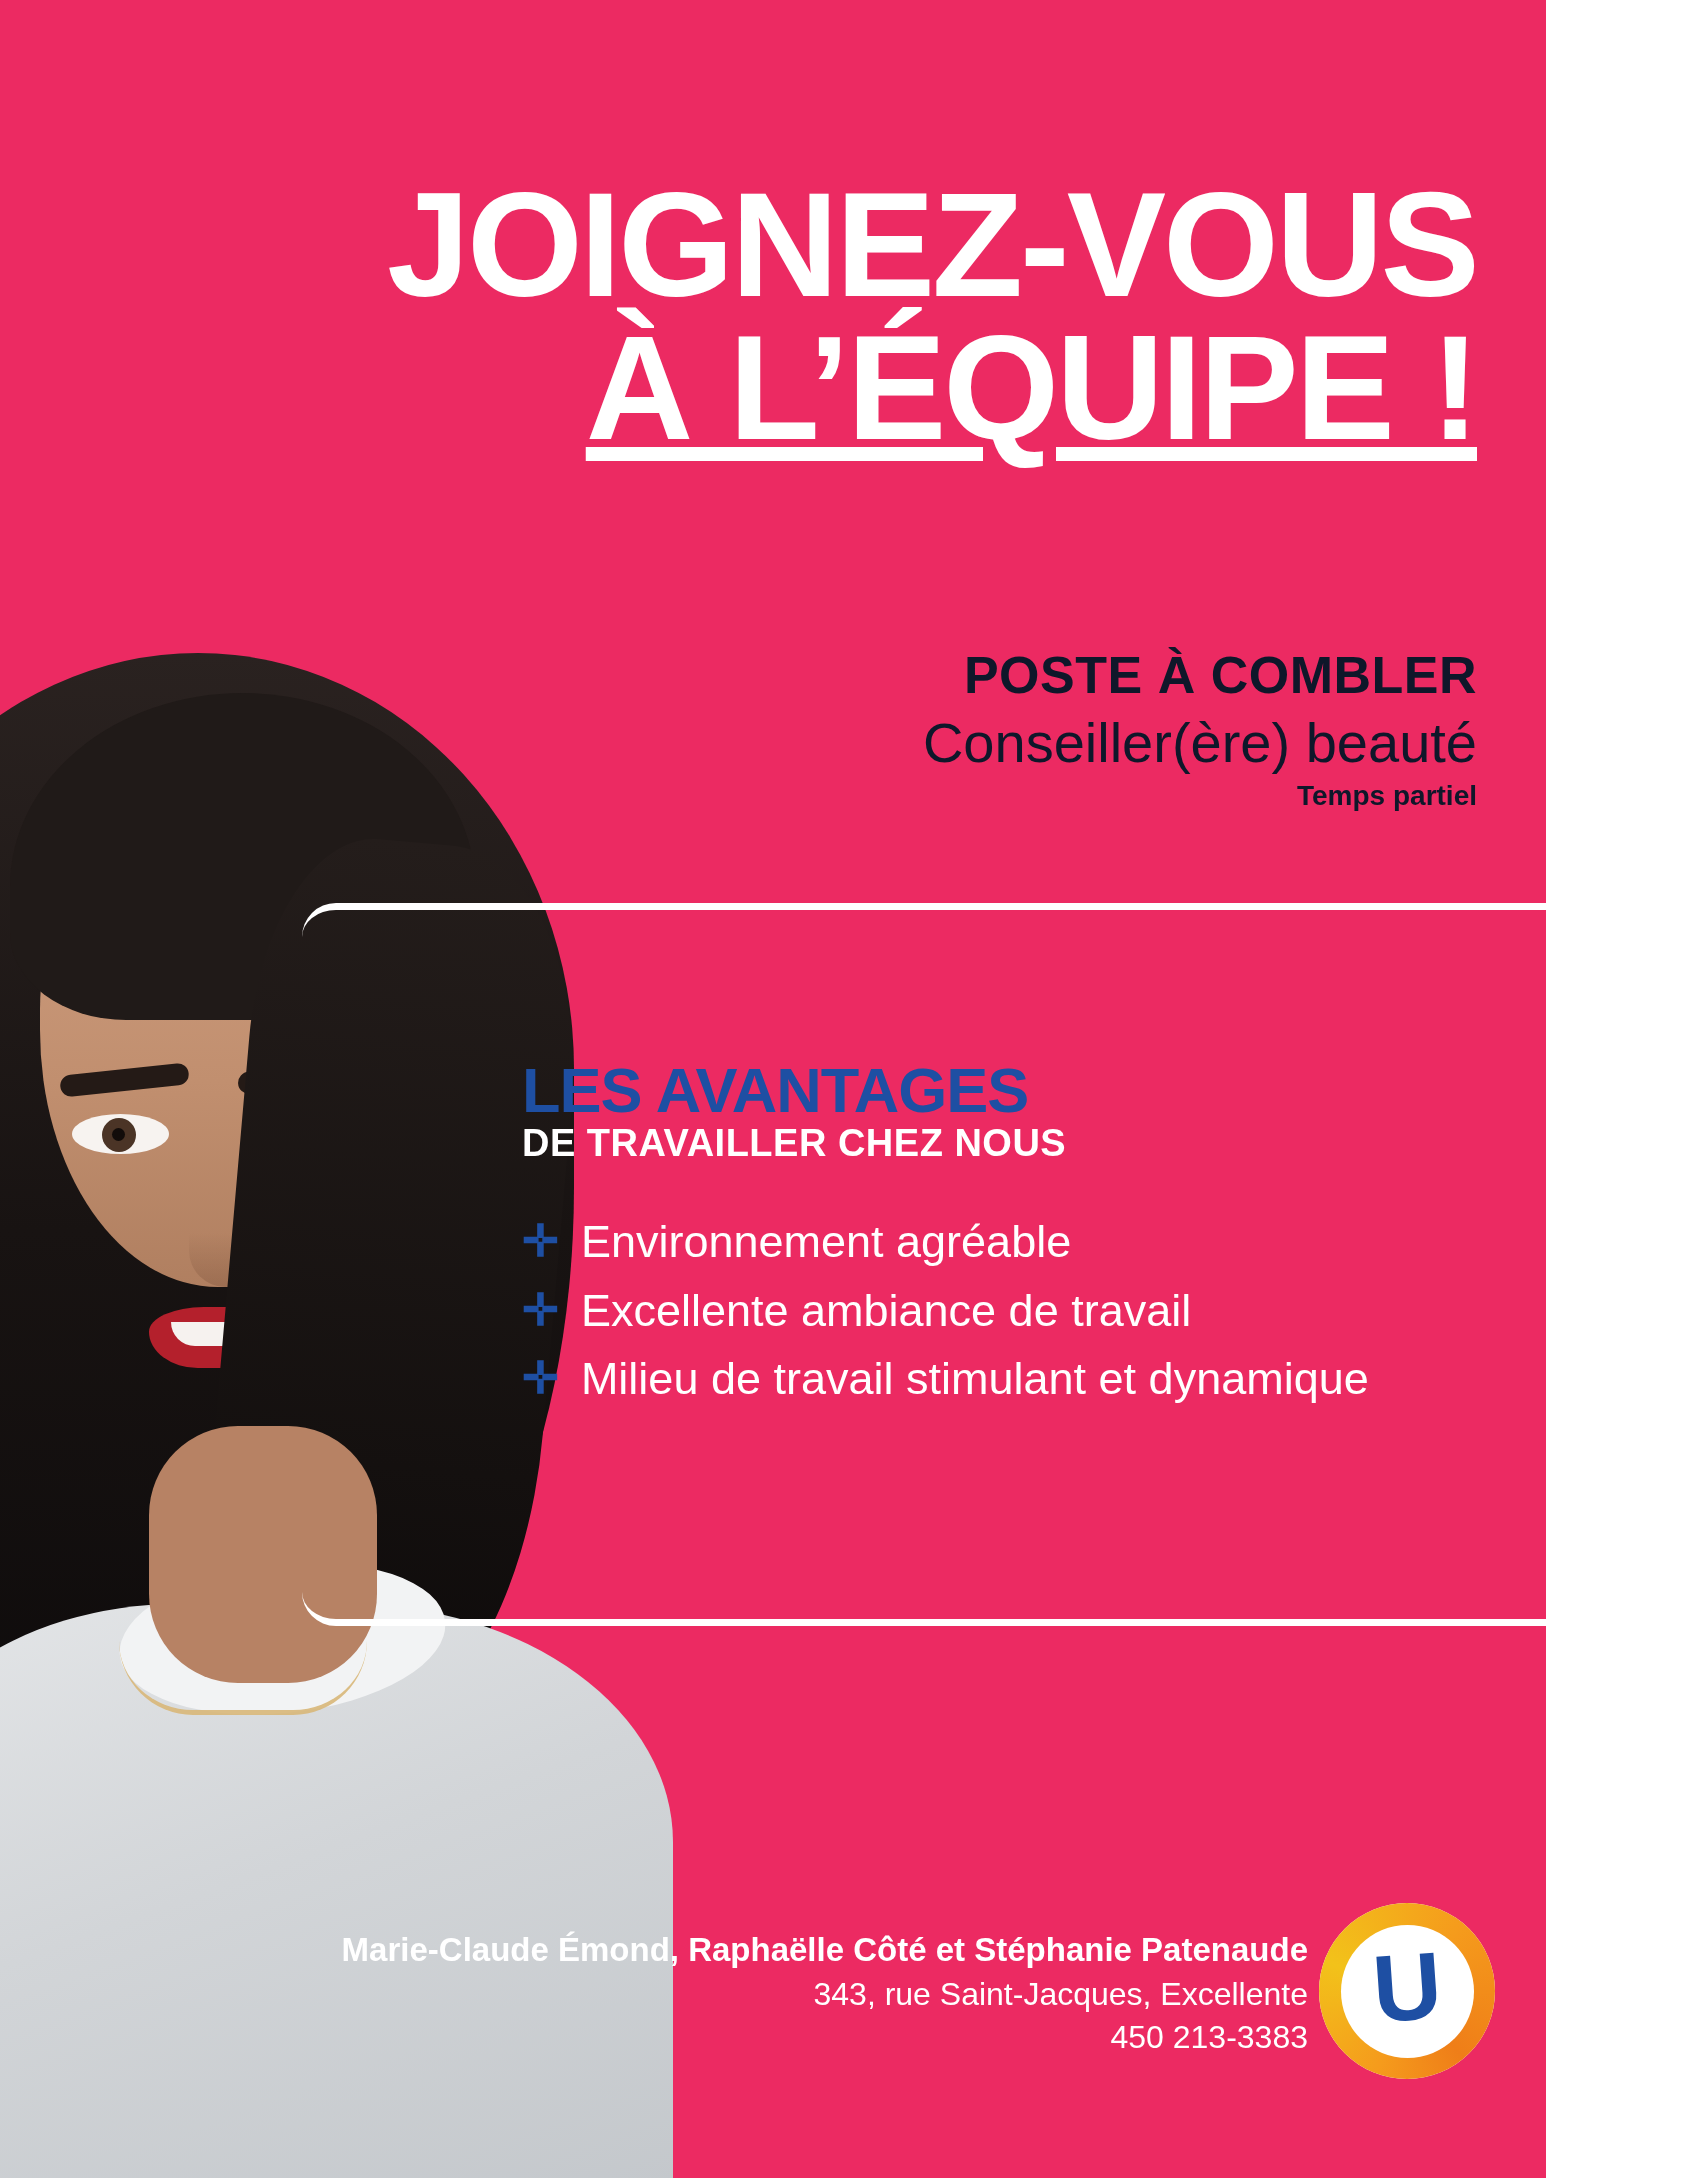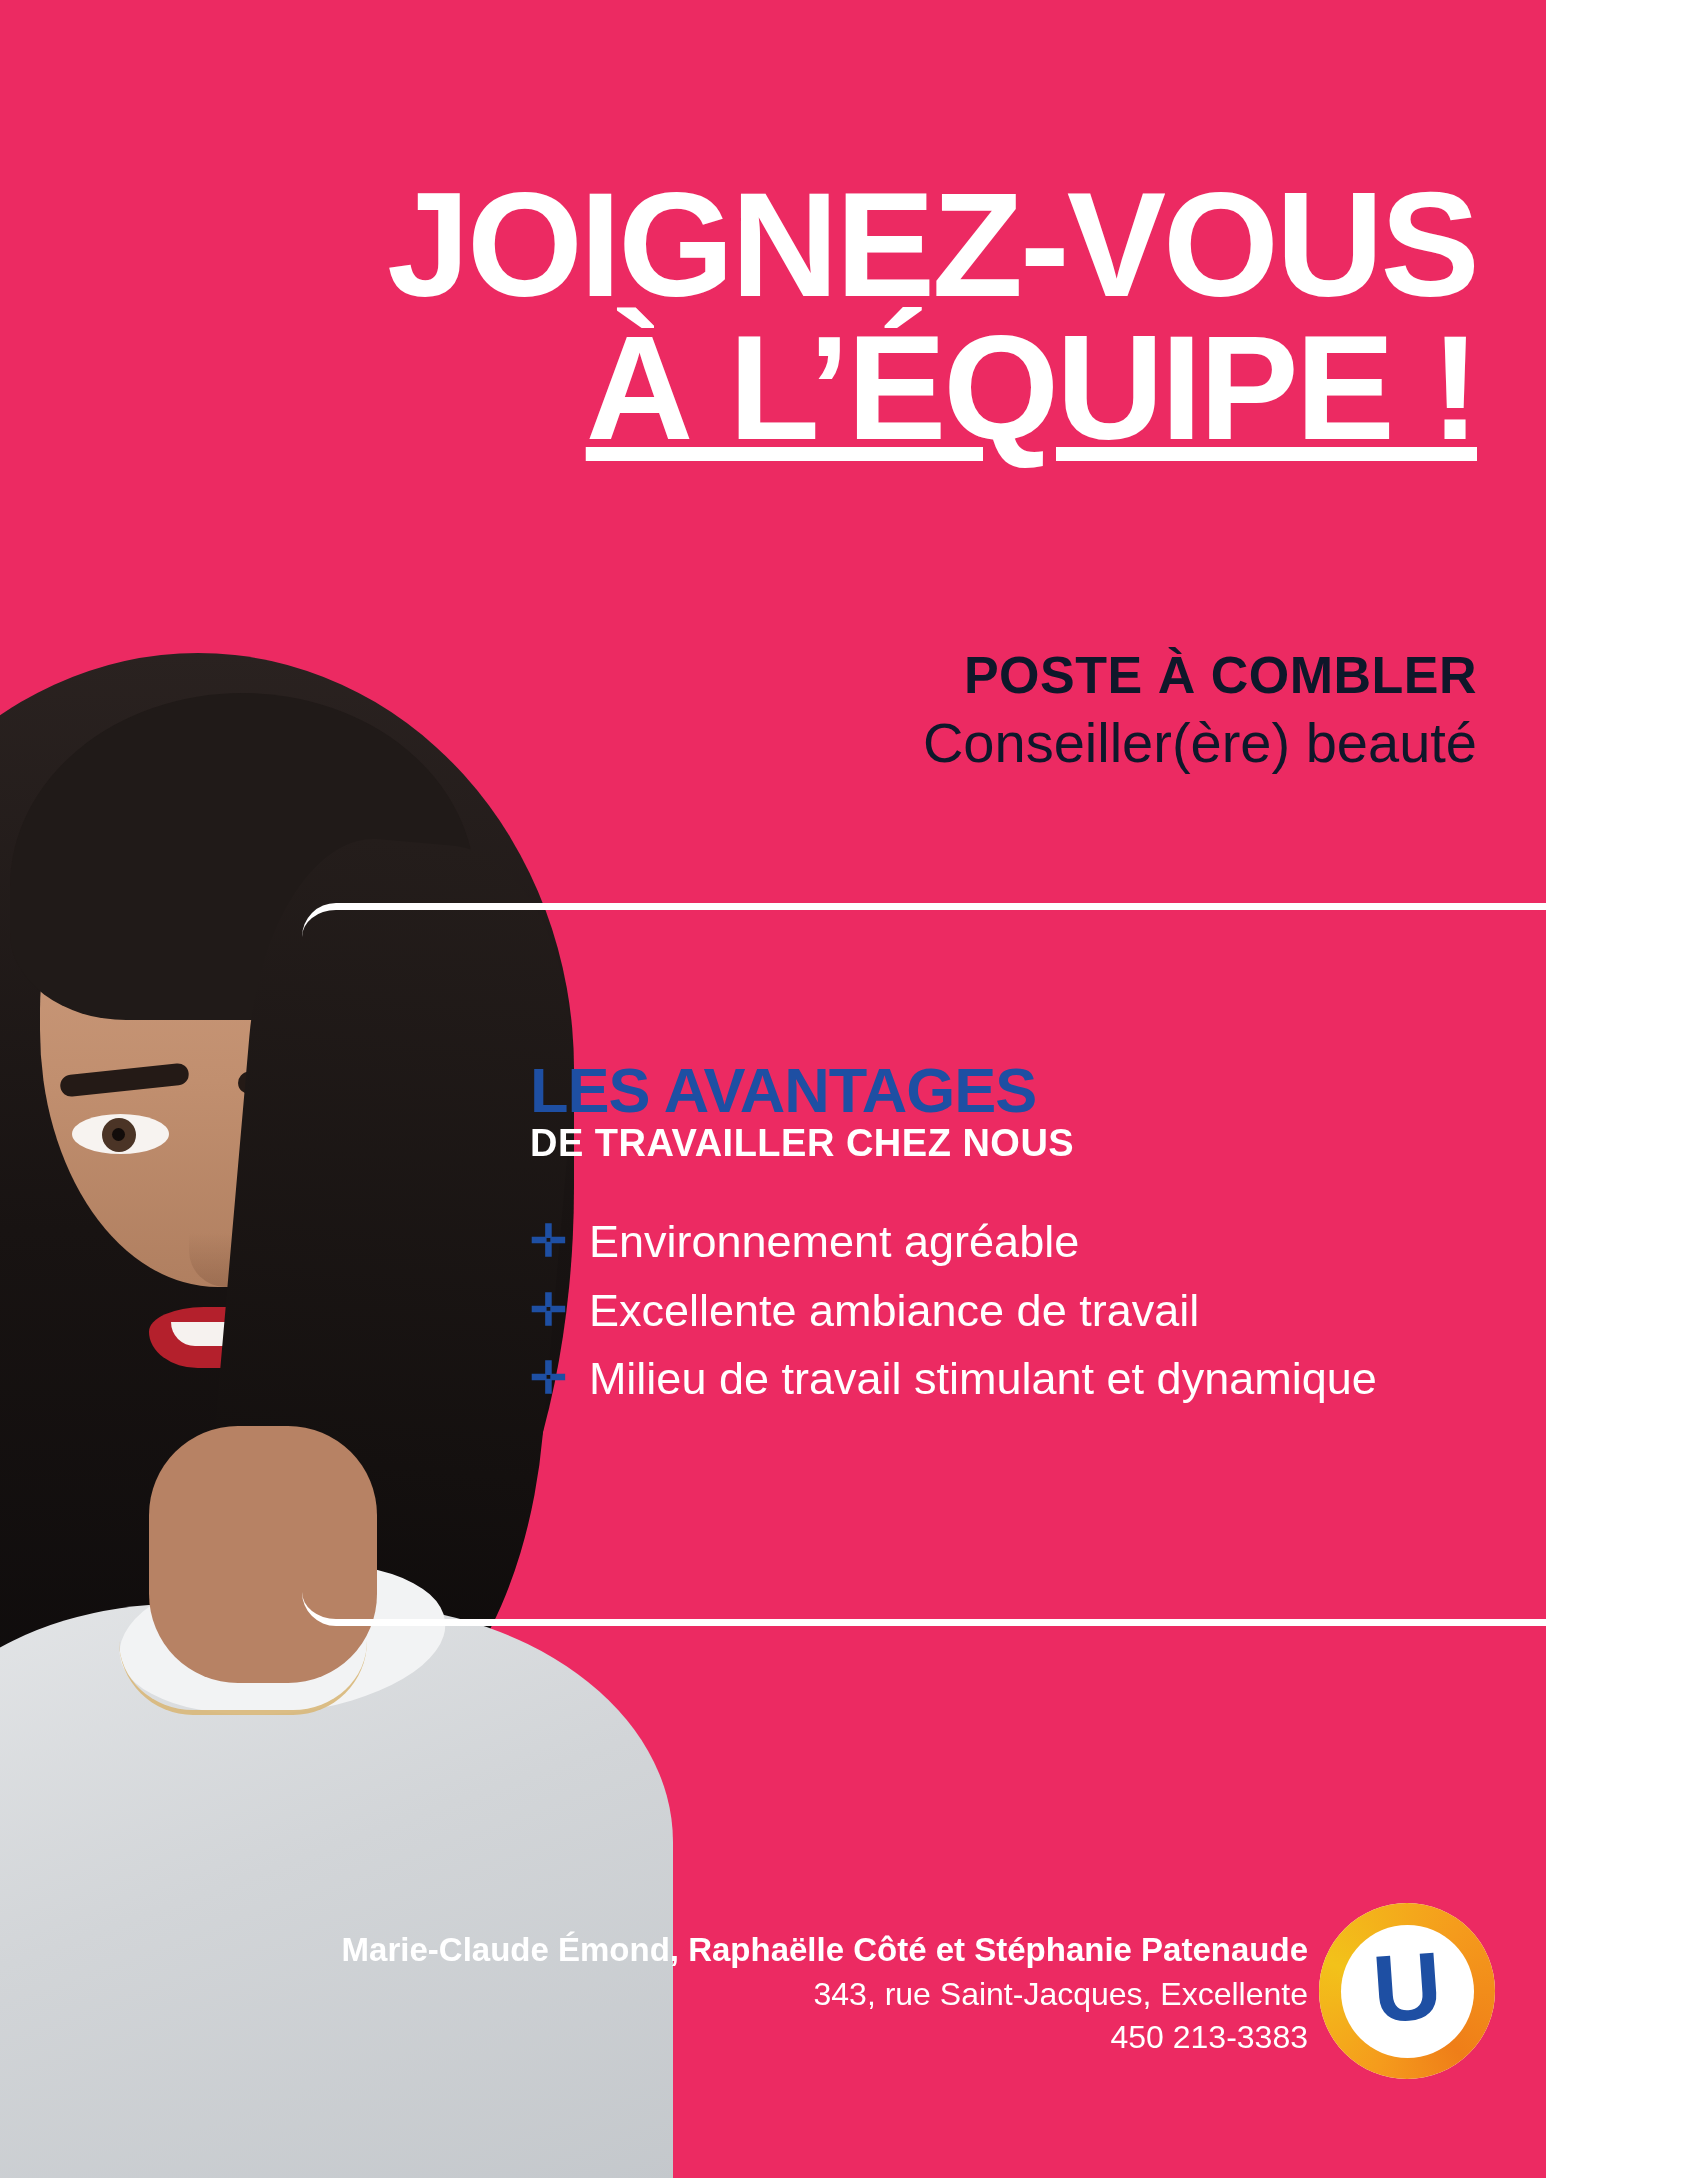--- a/index.html
+++ b/index.html
@@ -228,21 +228,21 @@
     top: 903px;
     width: 1277px;
     height: 723px;
     border: 7px solid #ffffff;
     border-radius: 34px;
     border-left: none;
     box-sizing: border-box;
   }
   .card-inner {
     position: absolute;
-    left: 228px;
+    left: 220px;
     top: 149px;
     right: 59px;
   }
   .adv-title {
     color: #1e4fa3;
     font-size: 63px;
     font-weight: 700;
     letter-spacing: -1px;
     line-height: 1;
     text-transform: uppercase;
@@ -366,20 +366,21 @@
   </div>
 
   <div class="headline">
     <span class="l1">JOIGNEZ-VOUS</span>
     <span class="l2">À L’ÉQUIPE !</span>
   </div>
 
   <div class="position">
     <div class="kicker">POSTE À COMBLER</div>
     <div class="title">Conseiller(ère) beauté</div>
+    <div class="sub">Temps partiel</div>
   </div>
 
   <div class="card">
     <div class="card-inner">
       <div class="adv-title">LES AVANTAGES</div>
       <div class="adv-sub">DE TRAVAILLER CHEZ NOUS</div>
       <ul class="adv-list">
         <li>
           <span class="plus">✛</span>
           <span>Environnement agréable</span>

